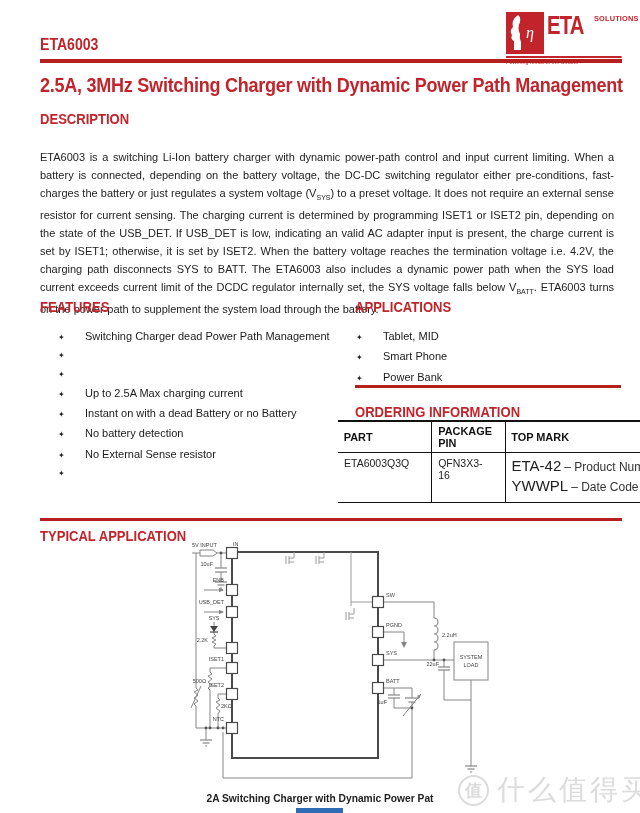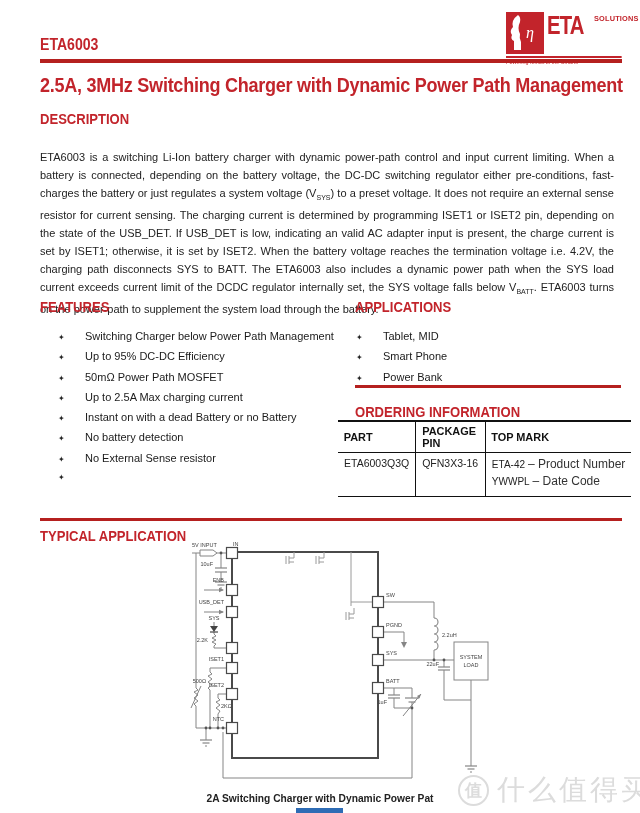--- a/index.html
+++ b/index.html
@@ -27,24 +27,24 @@
         text-align:justify;color:#222;}
   .desc sub{font-size:7px;}
   
   .blist{position:absolute;margin:0;padding:0;list-style:none;font-size:11px;color:#1a1a1a;}
   .blist li{display:flex;align-items:baseline;line-height:18.3px;}
   .blist .bullet{width:10px;flex:0 0 auto;margin-left:18px;margin-right:17px;font-size:8px;color:#222;}
   
   .ord-table{position:absolute;left:338px;top:420px;width:284px;border-collapse:collapse;}
   .ord-table th{border-top:2.5px solid #111;border-bottom:1.5px solid #111;padding:3px 6px 3px 6px;
                 text-align:left;font-size:11.5px;color:#111;transform:scaleX(.95);transform-origin:left;}
-  .ord-table td{border-bottom:1.5px solid #111;padding:4px 6px 5px 6px;font-size:10.5px;vertical-align:top;color:#222;}
+  .ord-table td{border-bottom:1.5px solid #111;padding:4px 22px 5px 6px;font-size:10.5px;vertical-align:top;color:#222;}
   .ord-table th.sep,.ord-table td.sep{border-right:1.5px solid #111;}
   .tm-line{white-space:nowrap;margin-bottom:3px;}
-  .tm-val{font-size:10px;}
+  .tm-val{font-size:15px;}
   .tm-desc{font-size:12px;color:#333;}
   
   .circuit{position:absolute;left:190px;top:540px;}
   .circuit text{font-size:5.5px;fill:#444;font-family:"Liberation Sans",sans-serif;}
   .caption{position:absolute;left:130px;top:792px;width:380px;text-align:center;font-size:11px;
            font-weight:700;color:#222;transform:scaleX(.93);transform-origin:center top;white-space:nowrap;}
   
   .watermark{position:absolute;left:458px;top:771px;display:flex;align-items:center;gap:8px;color:#dcdcdc;}
   .wm-badge{width:27px;height:27px;border:2px solid #dcdcdc;border-radius:50%;display:flex;align-items:center;
             justify-content:center;font-size:17px;font-weight:700;}
@@ -78,29 +78,27 @@
 
   <div class="doc-title">2.5A, 3MHz Switching Charger with Dynamic Power Path Management</div>
 
   <div class="h-sec" style="left:40px;top:111px;">DESCRIPTION</div>
   <p class="desc"><span>ETA6003 is a switching Li-Ion battery charger with dynamic power-path control and input current limiting. When a battery is connected, depending on the battery voltage, the DC-DC switching regulator either pre-conditions, fast-charges the battery or just regulates a system voltage (V</span><sub>SYS</sub><span>) to a preset voltage. It does not require an external sense resistor for current sensing. The charging current is determined by programming ISET1 or ISET2 pin, depending on the state of the USB_DET. If USB_DET is low, indicating an valid AC adapter input is present, the charge current is set by ISET1; otherwise, it is set by ISET2. When the battery voltage reaches the termination voltage i.e. 4.2V, the charging path disconnects SYS to BATT. The ETA6003 also includes a dynamic power path when the SYS load current exceeds current limit of the DCDC regulator internally set, the SYS voltage falls below V</span><sub>BATT</sub><span>. ETA6003 turns on the power-path to supplement the system load through the battery.</span></p>
 
   <div class="h-sec" style="left:40px;top:299px;">FEATURES</div>
   <ul class="blist" style="left:40px;top:327px;width:300px;">
     <li>
         <span class="bullet">✦</span>
-        <span>Switching Charger below Power Path Management</span>
-      </li>
-    <li>
-        <span class="bullet">✦</span>
-        <span>Up to 95% DC-DC Efficiency</span>
-      </li>
-    <li>
-        <span class="bullet">✦</span>
-        <span>50mΩ Power Path MOSFET</span>
+        <span>Switching Charger dead Power Path Management</span>
+      </li>
+    <li>
+        <span class="bullet">✦</span>
+      </li>
+    <li>
+        <span class="bullet">✦</span>
       </li>
     <li>
         <span class="bullet">✦</span>
         <span>Up to 2.5A Max charging current</span>
       </li>
     <li>
         <span class="bullet">✦</span>
         <span>Instant on with a dead Battery or no Battery</span>
       </li>
     <li>

